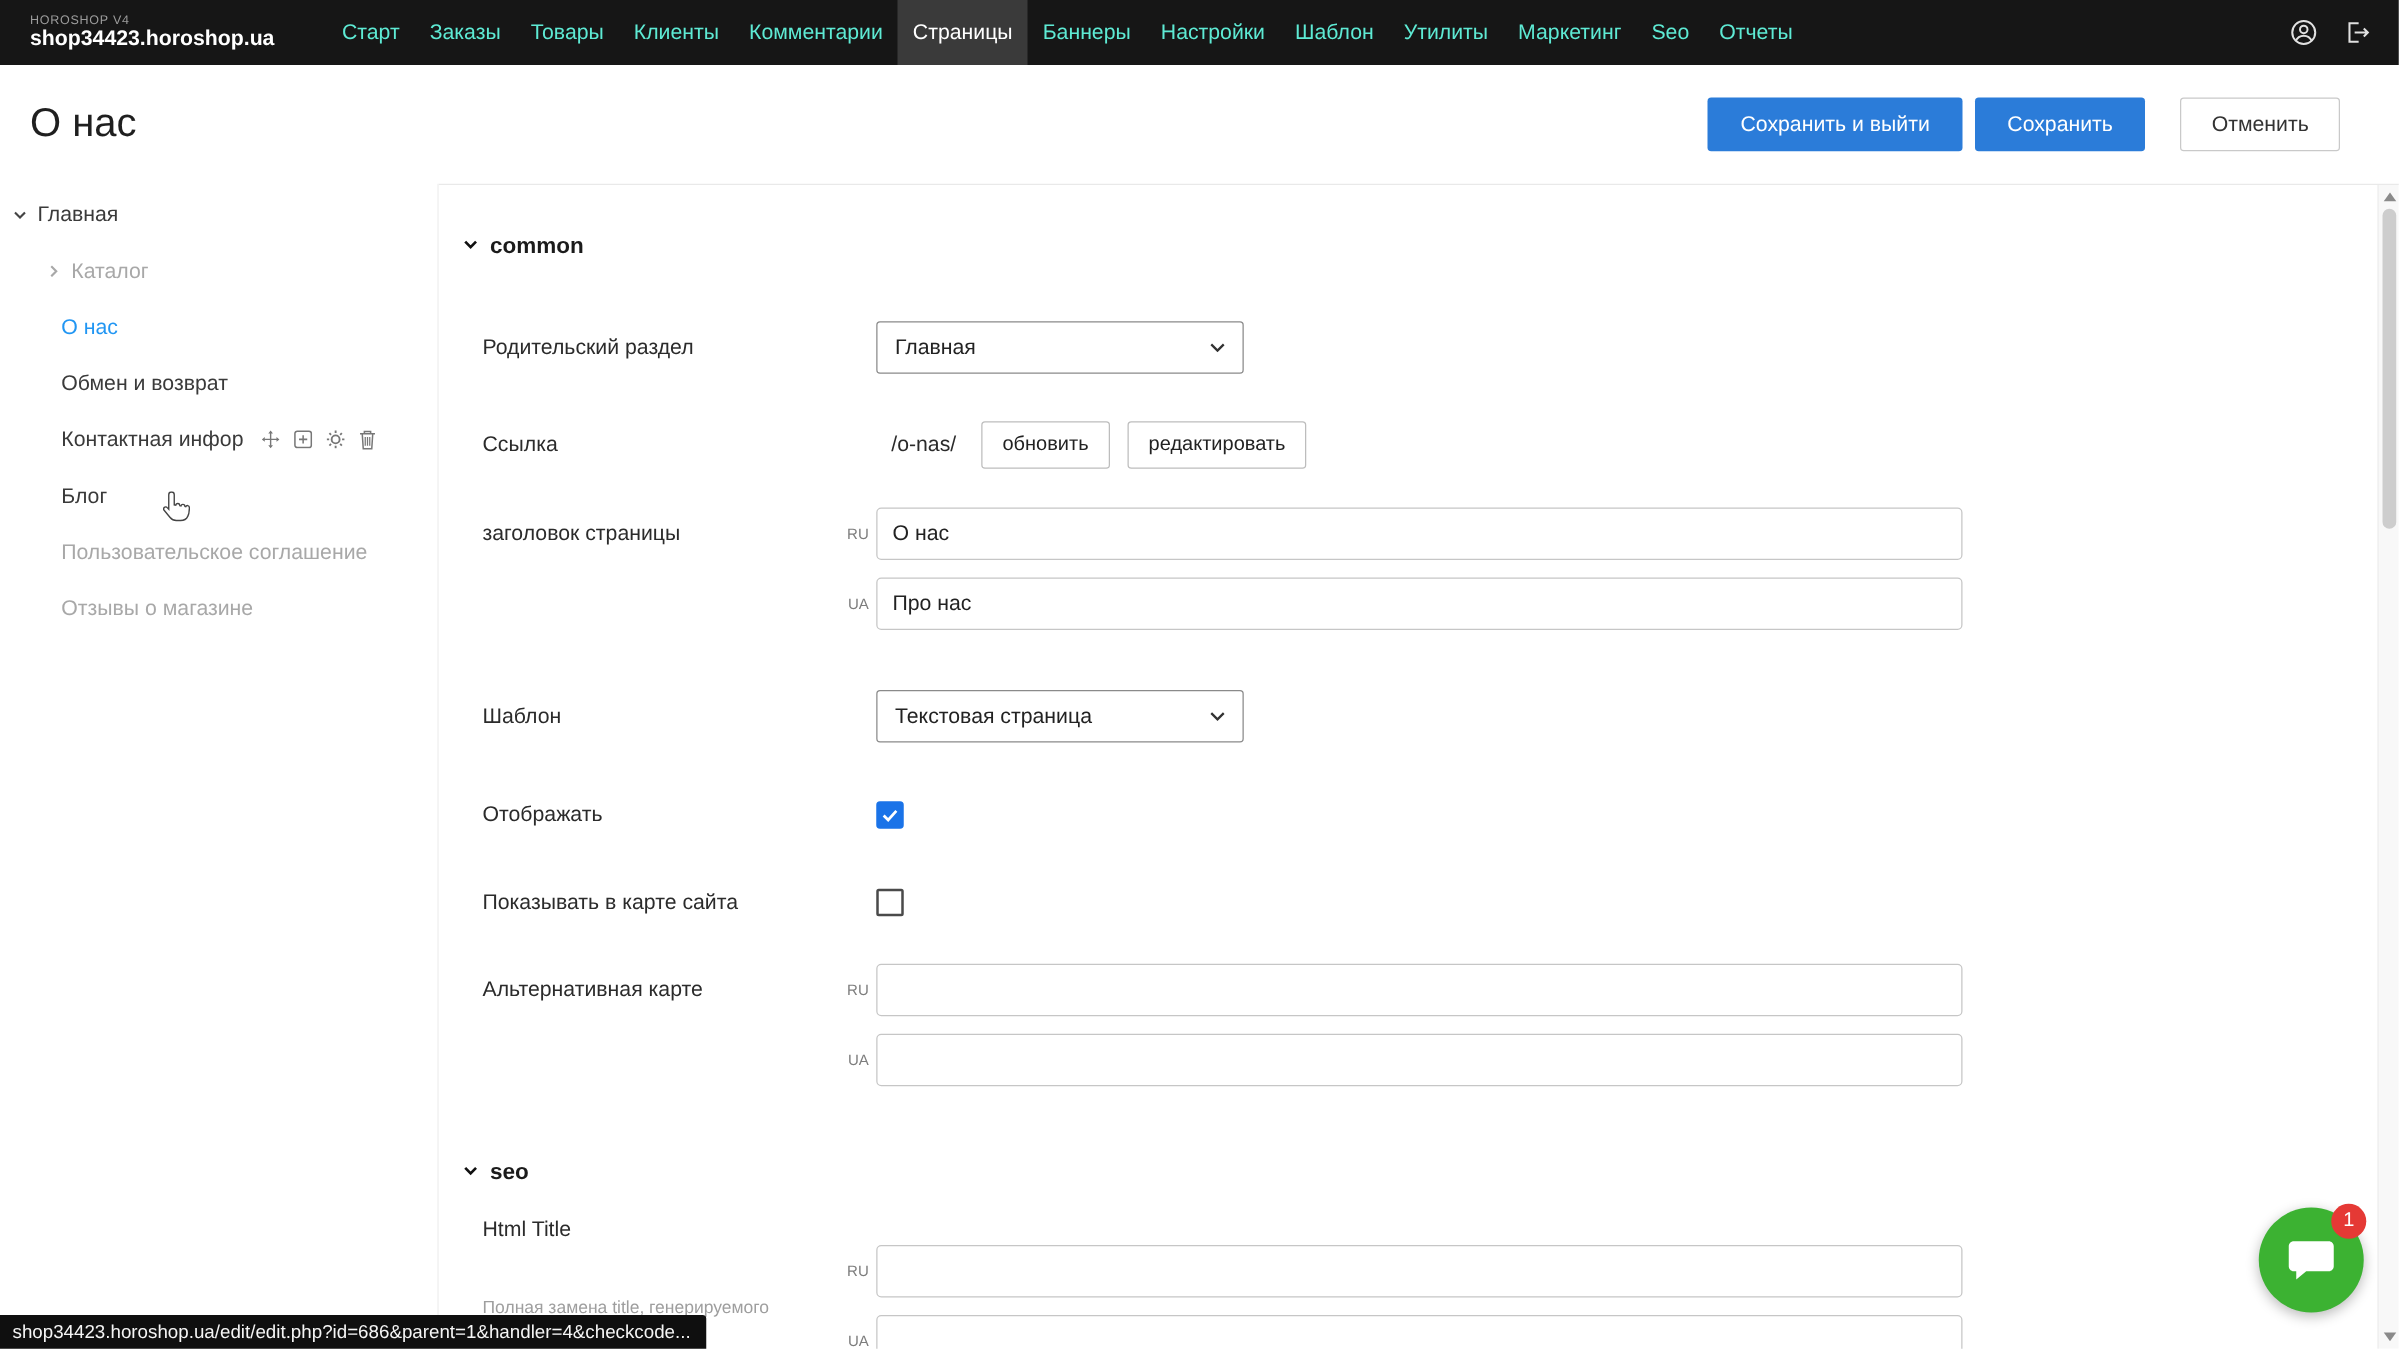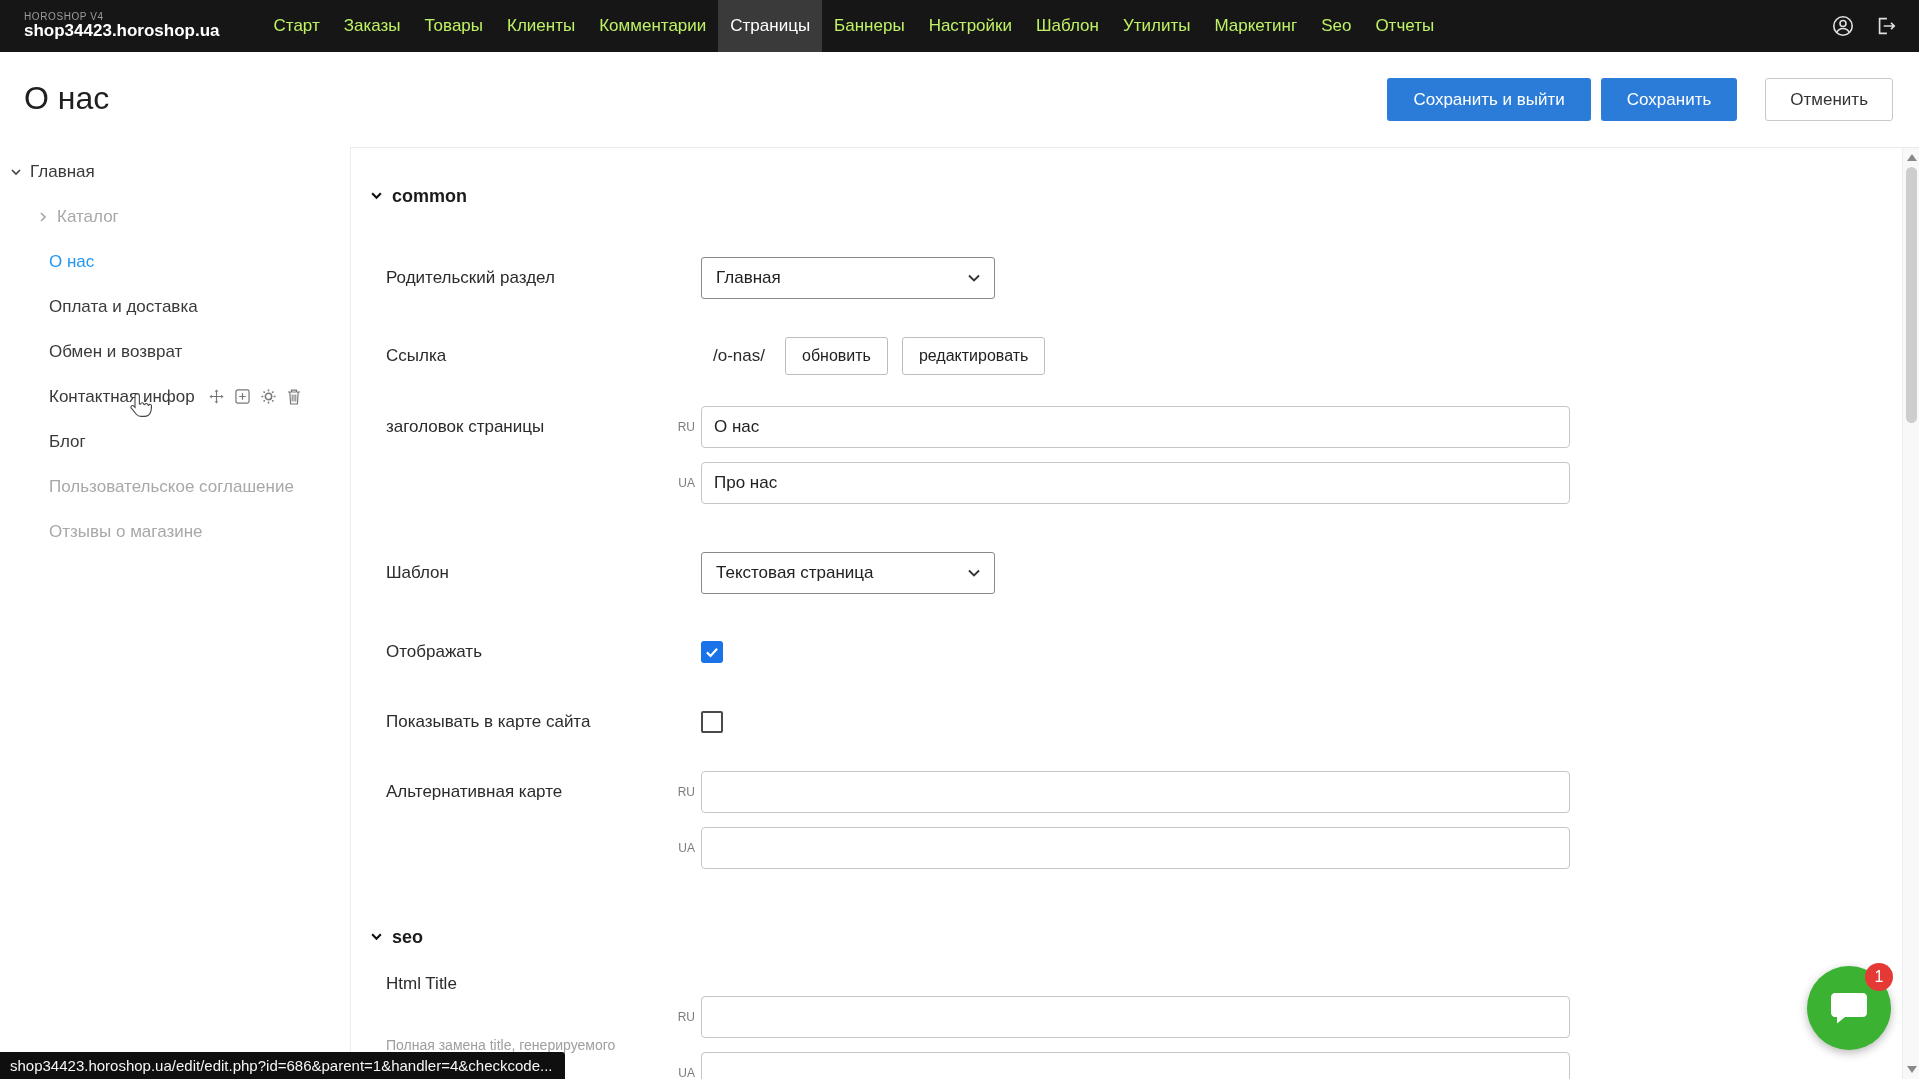--- a/index.html
+++ b/index.html
@@ -7,29 +7,29 @@
     font-family:"Liberation Sans", sans-serif; }
 
   
   .navbar { position:absolute; top:0; left:0; width:1919px; height:52px;
     background:var(--navbar-bg,#161616); display:flex; align-items:center; }
   .logo { margin-left:24px; line-height:1.1; cursor:pointer; }
   .logo-top { font-size:10px; color:#9c9c9c; letter-spacing:.6px; }
   .logo-domain { font-size:17px; font-weight:bold; color:#fff; }
   .nav-items { display:flex; height:100%; margin-left:42px; }
   .nav-item { display:flex; align-items:center; padding:0 12px; height:100%;
-    font-size:17px; color:#bef264; cursor:pointer; white-space:nowrap; }
+    font-size:17px; color:#5eead4; cursor:pointer; white-space:nowrap; }
   .nav-item.active { background:#3a3a3a; color:#fff; }
   .nav-right { margin-left:auto; margin-right:22px; display:flex; align-items:center; gap:20px; }
   .nav-icon { display:flex; cursor:pointer; }
 
   
   .page-header { position:absolute; top:52px; left:0; width:1919px; height:95px; background:#fff; }
   .page-title { position:absolute; left:24px; top:28px; font-size:32px; color:#1f1f1f; }
-  .header-buttons { position:absolute; right:26px; top:26px; display:flex; align-items:center; }
+  .header-buttons { position:absolute; right:47px; top:26px; display:flex; align-items:center; }
   .btn { height:43px; border-radius:3px; font-size:17px; display:flex; align-items:center;
     justify-content:center; cursor:pointer; font-family:inherit; }
   .btn-primary { background:var(--accent,#2b7cd9); color:#fff; border:none; padding:0 26px; }
   .btn-secondary { background:#fff; color:#333; border:1px solid #c9c9c9; padding:0 24px; }
   .btn + .btn { margin-left:10px; }
   .btn-cancel { margin-left:28px !important; }
 
   
   .sidebar { position:absolute; left:0; top:147px; width:351px; bottom:0; background:#fff;
     border-right:1px solid #ececec; padding-top:2px; }
@@ -156,23 +156,20 @@
       <svg width="12" height="12" viewBox="0 0 12 12">
           <polyline points="4,2 8,6 4,10" fill="none" stroke="currentColor" stroke-width="1.7"></polyline>
         </svg>
     </span>
     <span>Каталог</span>
   </div>
   <div class="tree-row child selected">
     <span>О нас</span>
   </div>
   <div class="tree-row child">
-    <span>Оплата и доставка</span>
-  </div>
-  <div class="tree-row child">
     <span>Обмен и возврат</span>
   </div>
   <div class="tree-row child">
     <span>Контактная инфор</span>
     <span class="row-icons">
       <svg width="15" height="15" viewBox="0 0 16 16">
         <path d="M8 0.5 L10 3 H6 Z M8 15.5 L6 13 H10 Z M0.5 8 L3 6 V10 Z M15.5 8 L13 10 V6 Z" fill="currentColor"></path>
         <path d="M8 2.5 V13.5 M2.5 8 H13.5" stroke="currentColor" stroke-width="1.2"></path>
       </svg>
       <svg width="15" height="15" viewBox="0 0 16 16">

